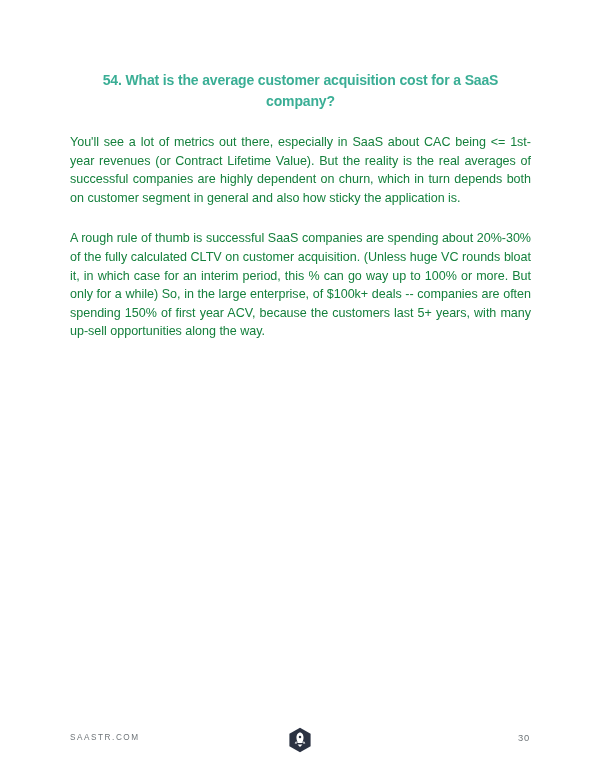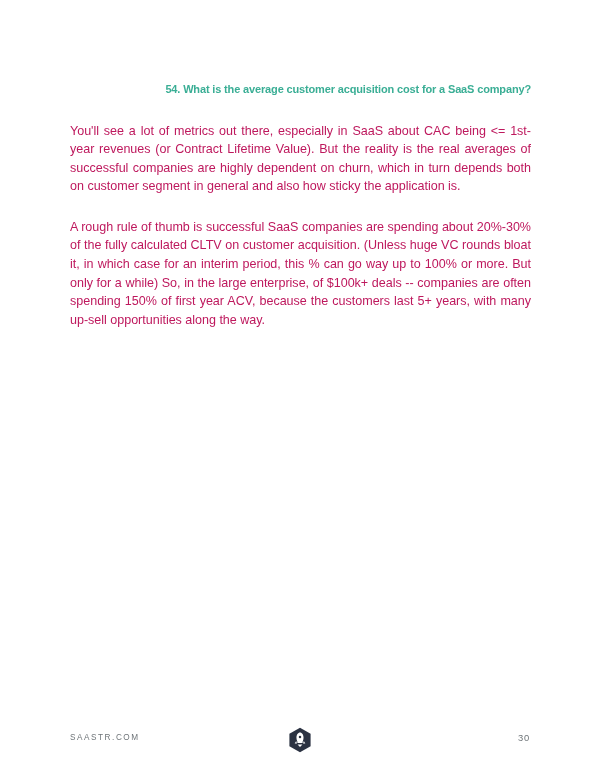--- a/index.html
+++ b/index.html
@@ -24,33 +24,33 @@
   }
 
   .content {
     position: absolute;
     left: 70px;
     top: 62px;
     width: 461px;
   }
 
   .page-heading {
-    margin: 17px 0 0 0;
+    margin: 8px 0 0 0;
     color: #3aae95;
-    font-size: 11px;
+    font-size: 14px;
     font-weight: bold;
     line-height: 20.5px;
     letter-spacing: -0.15px;
-    text-align: right;
+    text-align: center;
   }
 
   .body-copy {
     margin: 0;
     padding: 0;
-    color: #be185d;
+    color: #15803d;
     font-size: 12.55px;
     line-height: 18.6px;
     text-align: justify;
     text-justify: inter-word;
     letter-spacing: -0.02px;
   }
 
   .para-block {
     margin-top: 22px;
   }

